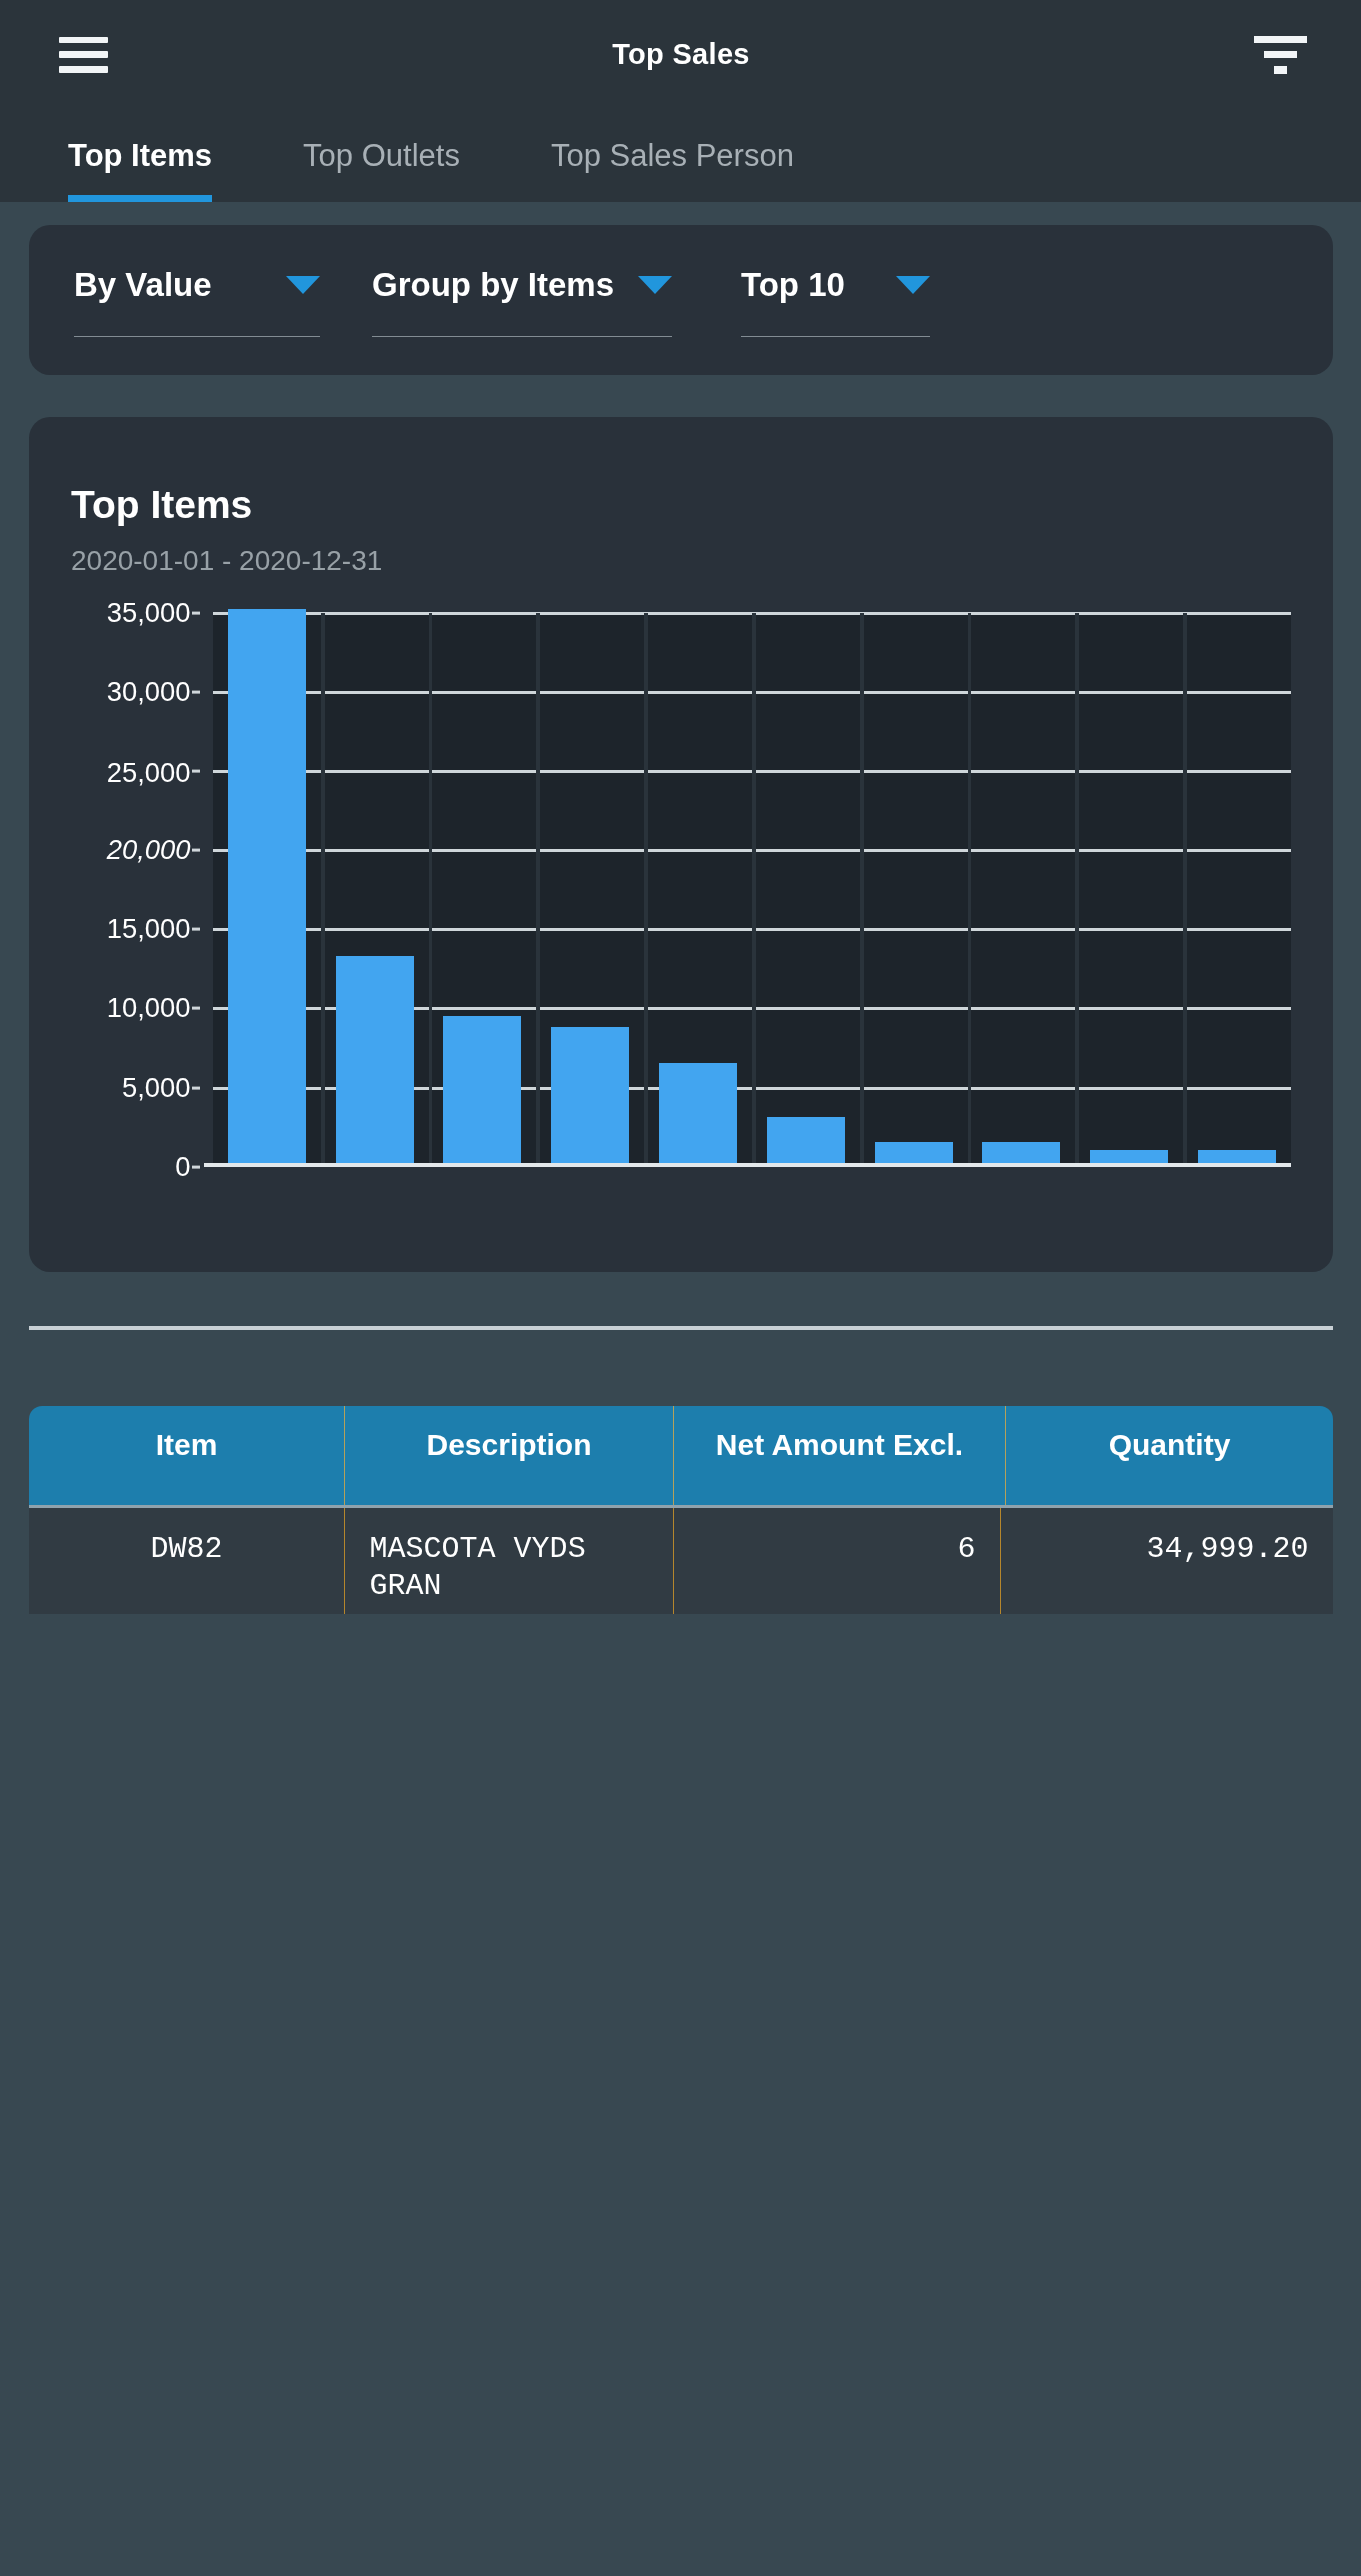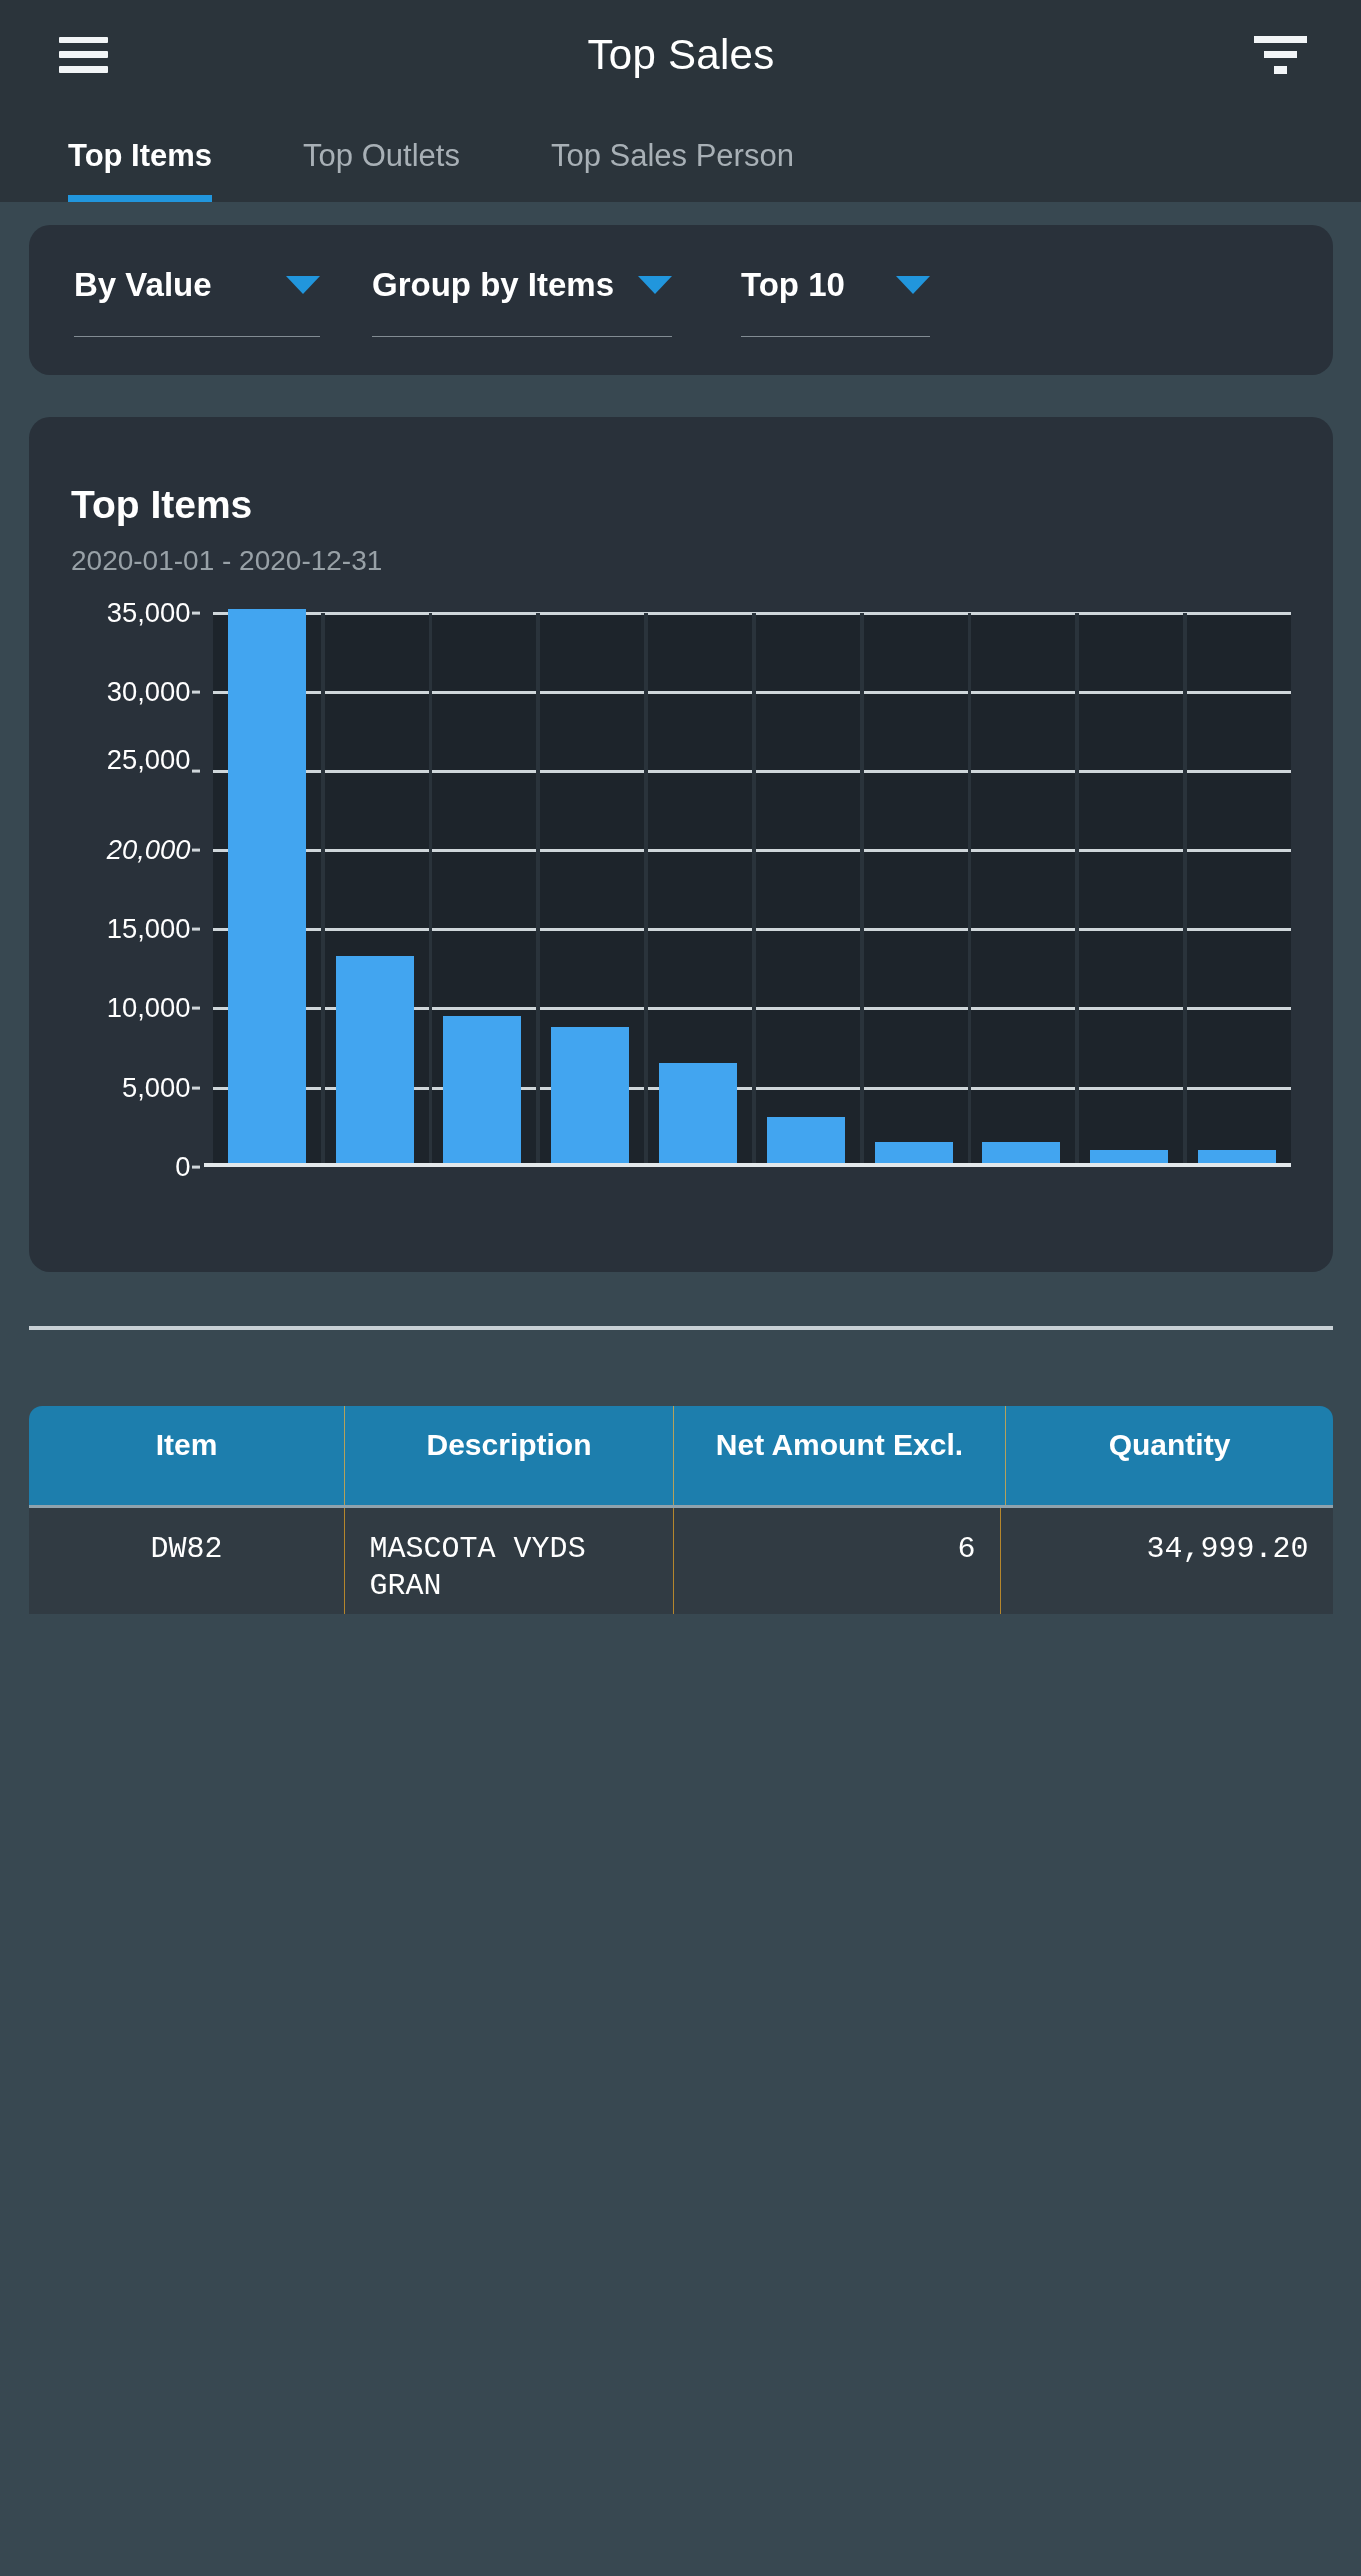--- a/index.html
+++ b/index.html
@@ -35,22 +35,22 @@
     display: block;
     height: 6.6px;
     width: 100%;
     background: #f2f5f7;
     border-radius: 0.9px;
   }
   .appbar-title {
     width: 100%;
     text-align: center;
     color: #ffffff;
-    font-size: 42px;
-    font-weight: 400;
+    font-size: 29px;
+    font-weight: 700;
     letter-spacing: 0.3px;
   }
   .filter-icon {
     position: absolute;
     right: 55px;
     top: 50%;
     transform: translateY(-50%);
     width: 53px;
     height: 38px;
     display: flex;
@@ -336,21 +336,21 @@
         <div class="y-lab" style="top: 554px;">0</div>
         <div class="y-tick" style="top: 554px;"></div>
         <div class="y-lab" style="top: 475px;">5,000</div>
         <div class="y-tick" style="top: 475px;"></div>
         <div class="y-lab" style="top: 395px;">10,000</div>
         <div class="y-tick" style="top: 395px;"></div>
         <div class="y-lab" style="top: 316px;">15,000</div>
         <div class="y-tick" style="top: 316px;"></div>
         <div class="y-lab" style="top: 237px; font-style: italic;">20,000</div>
         <div class="y-tick" style="top: 237px;"></div>
-        <div class="y-lab" style="top: 147px; text-align: center;">25,000</div>
+        <div class="y-lab" style="top: 160px; text-align: center;">25,000</div>
         <div class="y-tick" style="top: 158px;"></div>
         <div class="y-lab" style="top: 79px;">30,000</div>
         <div class="y-tick" style="top: 79px;"></div>
         <div class="y-lab" style="top: 0px;">35,000</div>
         <div class="y-tick" style="top: 0px;"></div>
       </div>
     <div class="plot" id="plot">
       <div id="gridlines">
           <div class="gridline" style="top: 474px;"></div>
           <div class="gridline" style="top: 394px;"></div>

